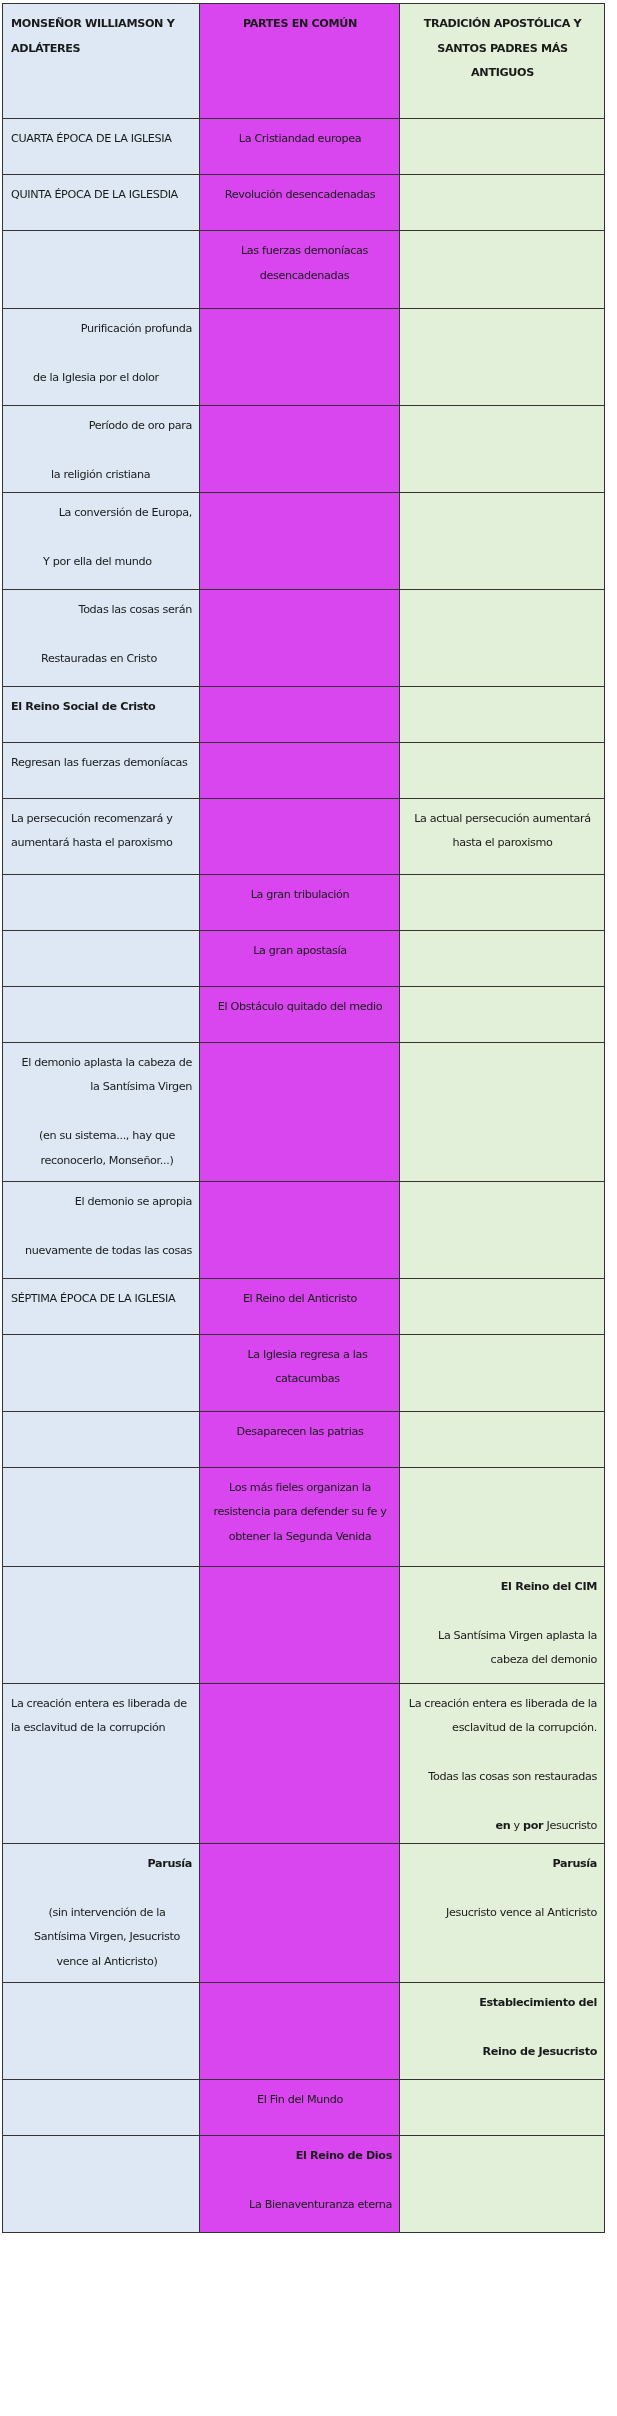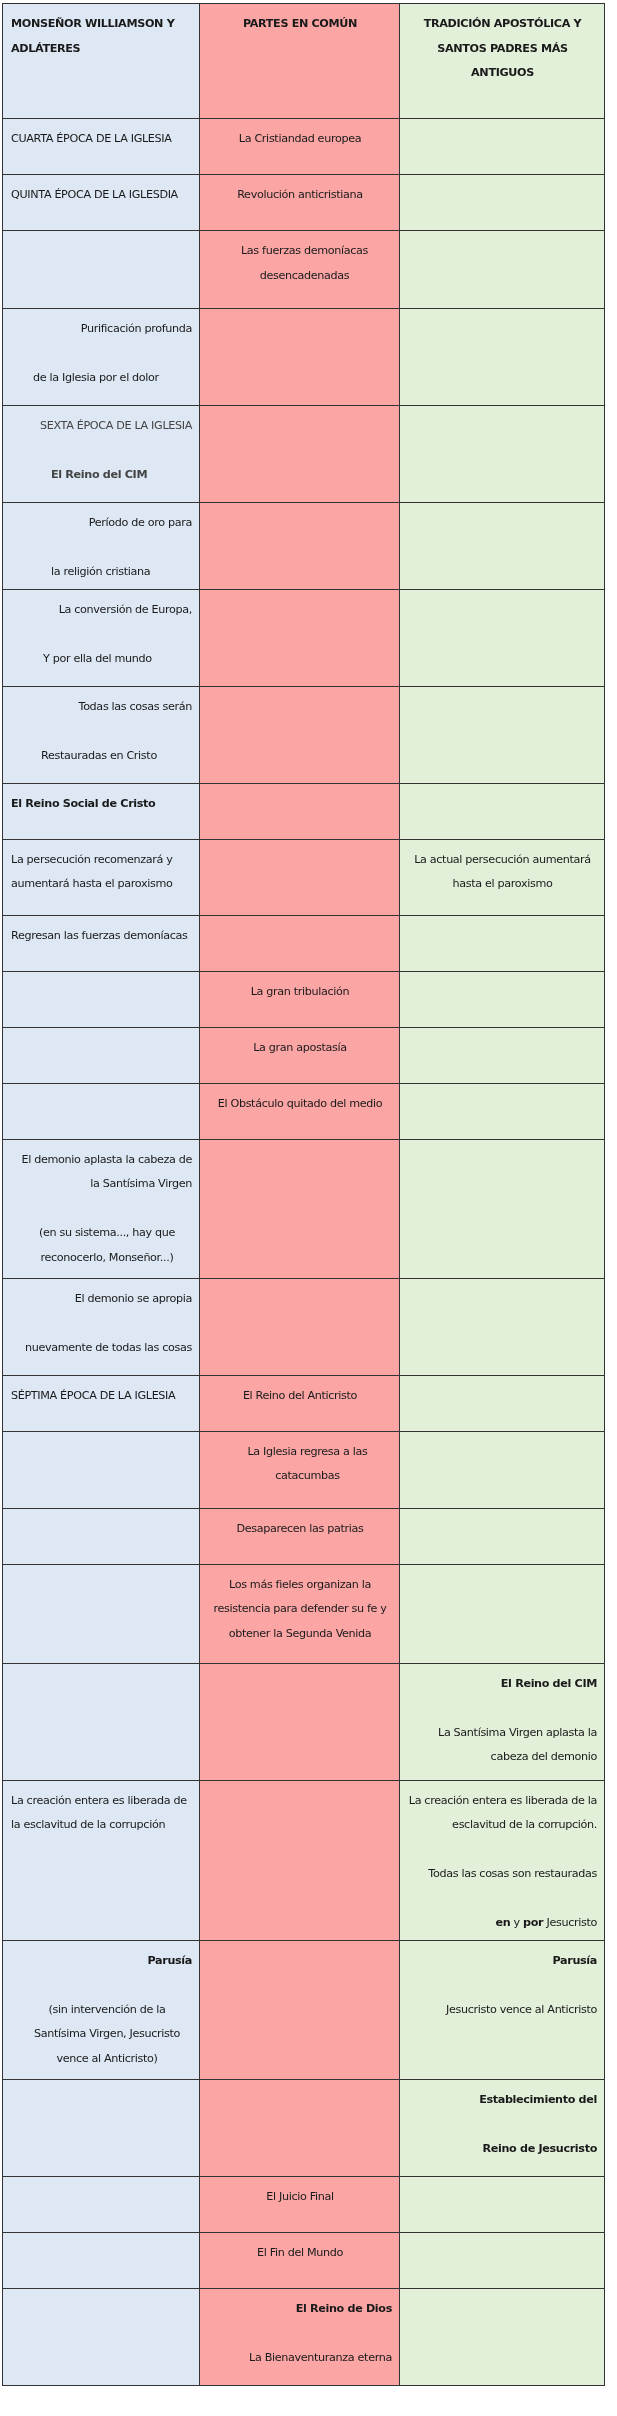--- a/index.html
+++ b/index.html
@@ -13,21 +13,21 @@
   table.cmp td {
     border: 1.5px solid #333333;
     vertical-align: top;
     padding: 8px 7px 4px 8px;
     font-size: 11.2px;
     line-height: 24.5px;
     color: #1a1a1a;
     letter-spacing: -0.35px;
   }
   td.c1 { background: #dde8f4; width: 182px; }
-  td.c2 { background: #fca5a5; width: 186px; text-align: center; }
+  td.c2 { background: #d946ef; width: 186px; text-align: center; }
   td.c3 { background: #e2efd9; width: 190px; text-align: center; }
   td.hdr { font-weight: bold; font-size: 11px; letter-spacing: -0.5px; }
   .b { font-weight: bold; }
   .gray { color: #444444; }
   .ctr { text-align: center; display: block; margin-left: 11px; }
   .ind { display: block; padding-left: 22px; }
   .ind2 { display: block; padding-left: 40px; }
   .gap { display: block; height: 24.5px; }
   .l { display: block; text-align: right; }
 </style>
@@ -49,49 +49,40 @@
     </tr>
 
     <tr style="height:56px">
       <td class="c1">CUARTA ÉPOCA DE LA IGLESIA</td>
       <td class="c2">La Cristiandad europea</td>
       <td class="c3"></td>
     </tr>
 
     <tr style="height:56px">
       <td class="c1">QUINTA ÉPOCA DE LA IGLESDIA</td>
-      <td class="c2">Revolución anticristiana</td>
+      <td class="c2">Revolución desencadenadas</td>
       <td class="c3"></td>
     </tr>
 
     <tr style="height:78px">
       <td class="c1"></td>
       <td class="c2" style="padding-left:30px;padding-right:20px">Las fuerzas demoníacas desencadenadas</td>
       <td class="c3"></td>
     </tr>
 
     <tr style="height:97px">
       <td class="c1">
         <span class="l">Purificación profunda</span>
         <span class="gap"></span>
         <span class="ind">de la Iglesia por el dolor</span>
       </td>
       <td class="c2"></td>
       <td class="c3"></td>
     </tr>
 
-    <tr style="height:97px">
-      <td class="c1">
-        <span class="l gray">SEXTA ÉPOCA DE LA IGLESIA</span>
-        <span class="gap"></span>
-        <span class="ind2 b gray">El Reino del CIM</span>
-      </td>
-      <td class="c2"></td>
-      <td class="c3"></td>
-    </tr>
 
     <tr style="height:70px">
       <td class="c1">
         <span class="l">Período de oro para</span>
         <span class="gap"></span>
         <span class="ind2">la religión cristiana</span>
       </td>
       <td class="c2"></td>
       <td class="c3"></td>
     </tr>
@@ -111,37 +102,37 @@
         <span class="l">Todas las cosas serán</span>
         <span class="gap"></span>
         <span class="ind2" style="padding-left:30px">Restauradas en Cristo</span>
       </td>
       <td class="c2"></td>
       <td class="c3"></td>
     </tr>
 
     <tr style="height:56px">
       <td class="c1 b">El Reino Social de Cristo</td>
+      <td class="c2"></td>
+      <td class="c3"></td>
+    </tr>
+
+    <tr style="height:56px">
+      <td class="c1">Regresan las fuerzas demoníacas</td>
       <td class="c2"></td>
       <td class="c3"></td>
     </tr>
 
     <tr style="height:76px">
       <td class="c1">La persecución recomenzará y aumentará hasta el paroxismo</td>
       <td class="c2"></td>
       <td class="c3">La actual persecución aumentará hasta el paroxismo</td>
     </tr>
 
     <tr style="height:56px">
-      <td class="c1">Regresan las fuerzas demoníacas</td>
-      <td class="c2"></td>
-      <td class="c3"></td>
-    </tr>
-
-    <tr style="height:56px">
       <td class="c1"></td>
       <td class="c2">La gran tribulación</td>
       <td class="c3"></td>
     </tr>
 
     <tr style="height:56px">
       <td class="c1"></td>
       <td class="c2">La gran apostasía</td>
       <td class="c3"></td>
     </tr>
@@ -235,25 +226,20 @@
     <tr style="height:97px">
       <td class="c1"></td>
       <td class="c2"></td>
       <td class="c3 b">
         <span class="l">Establecimiento del</span>
         <span class="gap"></span>
         <span class="l">Reino de Jesucristo</span>
       </td>
     </tr>
 
-    <tr style="height:56px">
-      <td class="c1"></td>
-      <td class="c2">El Juicio Final</td>
-      <td class="c3"></td>
-    </tr>
 
     <tr style="height:56px">
       <td class="c1"></td>
       <td class="c2">El Fin del Mundo</td>
       <td class="c3"></td>
     </tr>
 
     <tr style="height:97px">
       <td class="c1"></td>
       <td class="c2">

